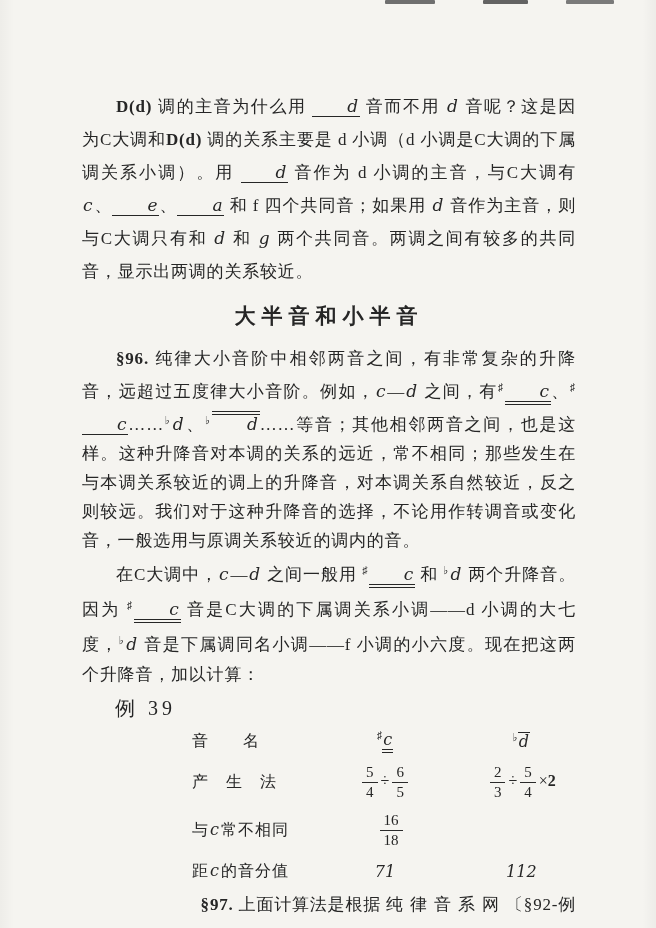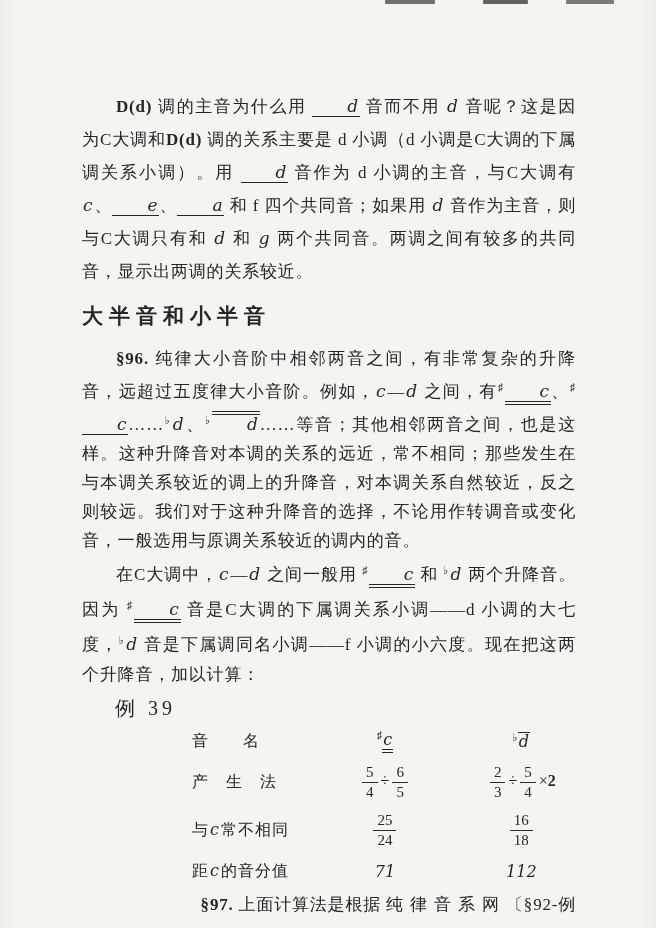--- a/index.html
+++ b/index.html
@@ -30,20 +30,21 @@
   }
   .p1{line-height:33px;}
   .p2{line-height:29px;margin-top:14px;}
   .p3{line-height:30px;}
   .p4{line-height:30px;margin-top:2px;text-align:right;}
 
   .heading{
     margin:14px 0 0 0;
     font-size:21px;
     font-weight:bold;
+    text-align:center;
     letter-spacing:6px;
     line-height:28px;
   }
 
   .b{font-weight:bold;}
   .it{font-style:italic;font-family:"DejaVu Serif",serif;}
   .sp{letter-spacing:7px;}
 
   .note{font-style:italic;font-family:"DejaVu Serif",serif;padding:0 1px;}
   .ln-u{display:inline-block;line-height:1.05;border-bottom:1.5px solid currentColor;}
@@ -122,21 +123,20 @@
       <div class="t-c1"><span><span class="acc">♯</span><span class="note ln-uu">c</span></span></div>
       <div class="t-c2"><span><span class="acc">♭</span><span class="note ln-o">d</span></span></div>
     </div>
     <div class="t-row r1">
       <div class="t-label"><span><span>产　生　法</span></span></div>
       <div class="t-c1"><span class="frac"><span class="num">5</span><span class="den">4</span></span><span><span>÷</span></span><span class="frac"><span class="num">6</span><span class="den">5</span></span></div>
       <div class="t-c2"><span class="frac"><span class="num">2</span><span class="den">3</span></span><span><span>÷</span></span><span class="frac"><span class="num">5</span><span class="den">4</span></span><span><span>×</span></span><span class="b"><span>2</span></span></div>
     </div>
     <div class="t-row r2">
       <div class="t-label"><span><span>与</span></span><span><span class="note">c</span></span><span><span>常不相同</span></span></div>
-      <div class="t-c1"><span class="frac"><span class="num">25</span><span class="den">24</span></span></div>
       <div class="t-c2"><span class="frac"><span class="num">16</span><span class="den">18</span></span></div>
     </div>
     <div class="t-row r3">
       <div class="t-label"><span><span>距</span></span><span><span class="note">c</span></span><span><span>的音分值</span></span></div>
       <div class="t-c1"><span class="it"><span>71</span></span></div>
       <div class="t-c2"><span class="it"><span>112</span></span></div>
     </div>
   </div>
 
   <p class="body-text p4"><span class="b"><span>§97.</span></span><span><span>  上面计算法是根据 </span></span><span class="sp"><span>纯律音系网</span></span><span><span>〔§92-例</span></span></p>

